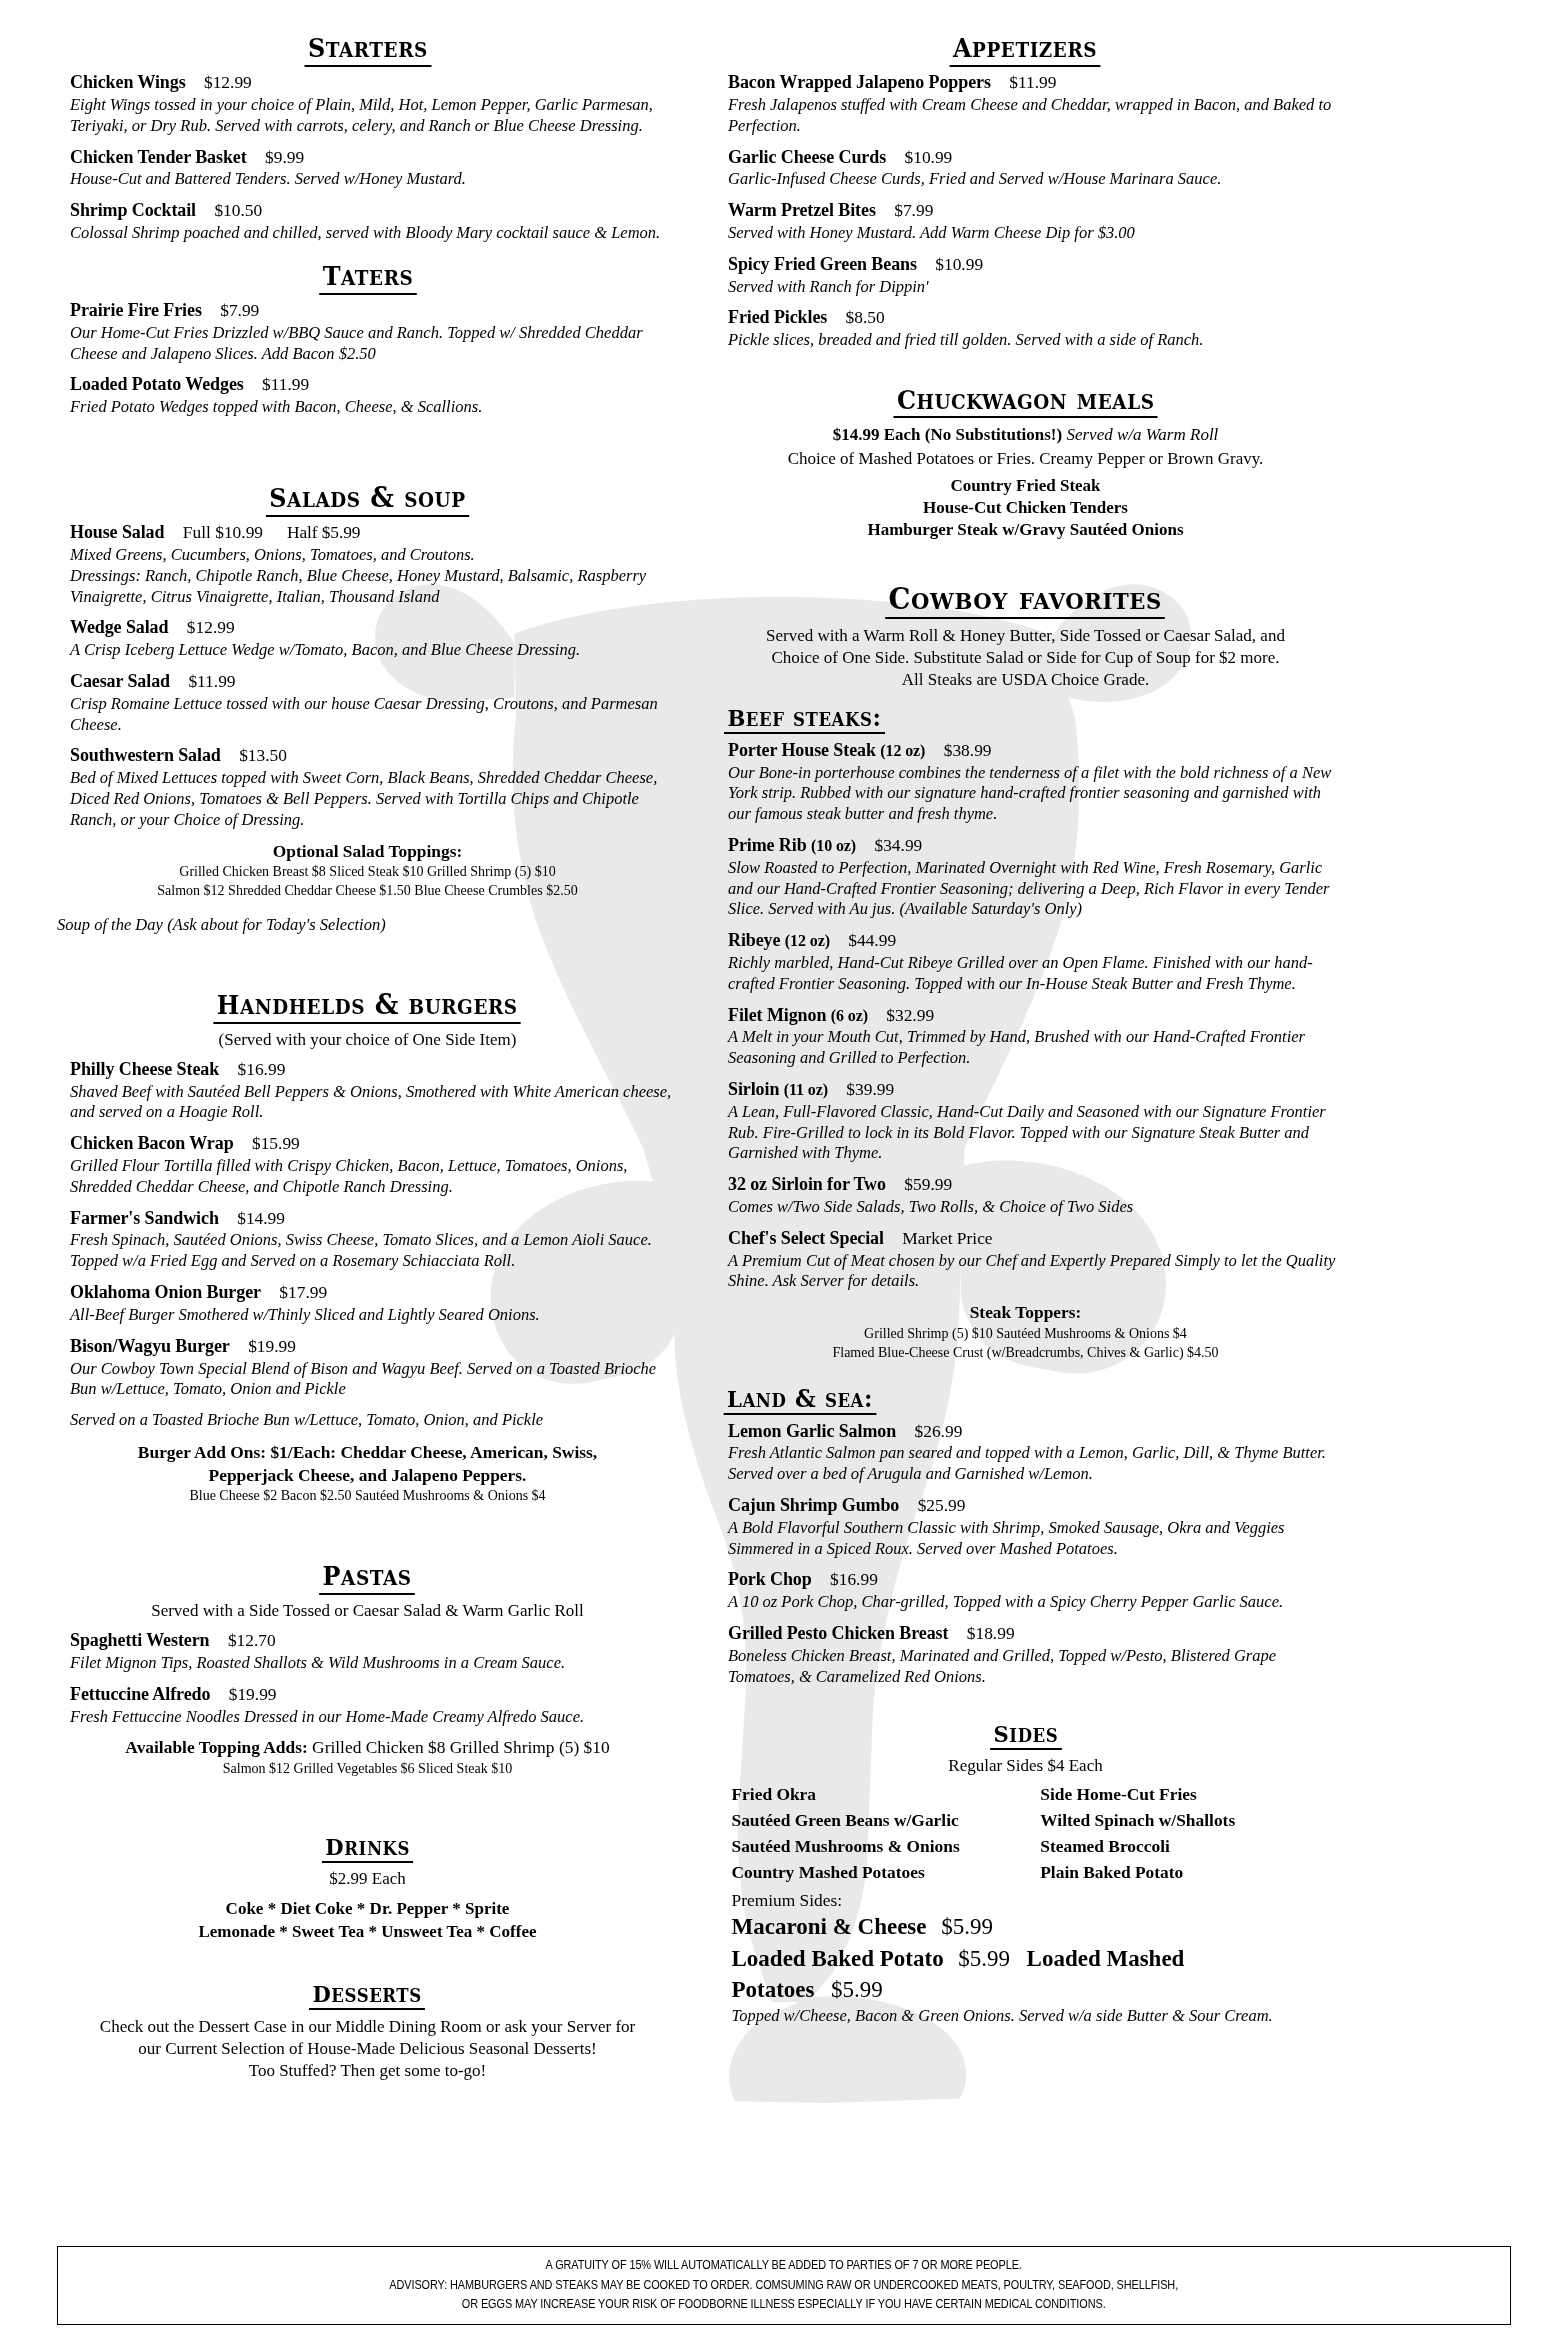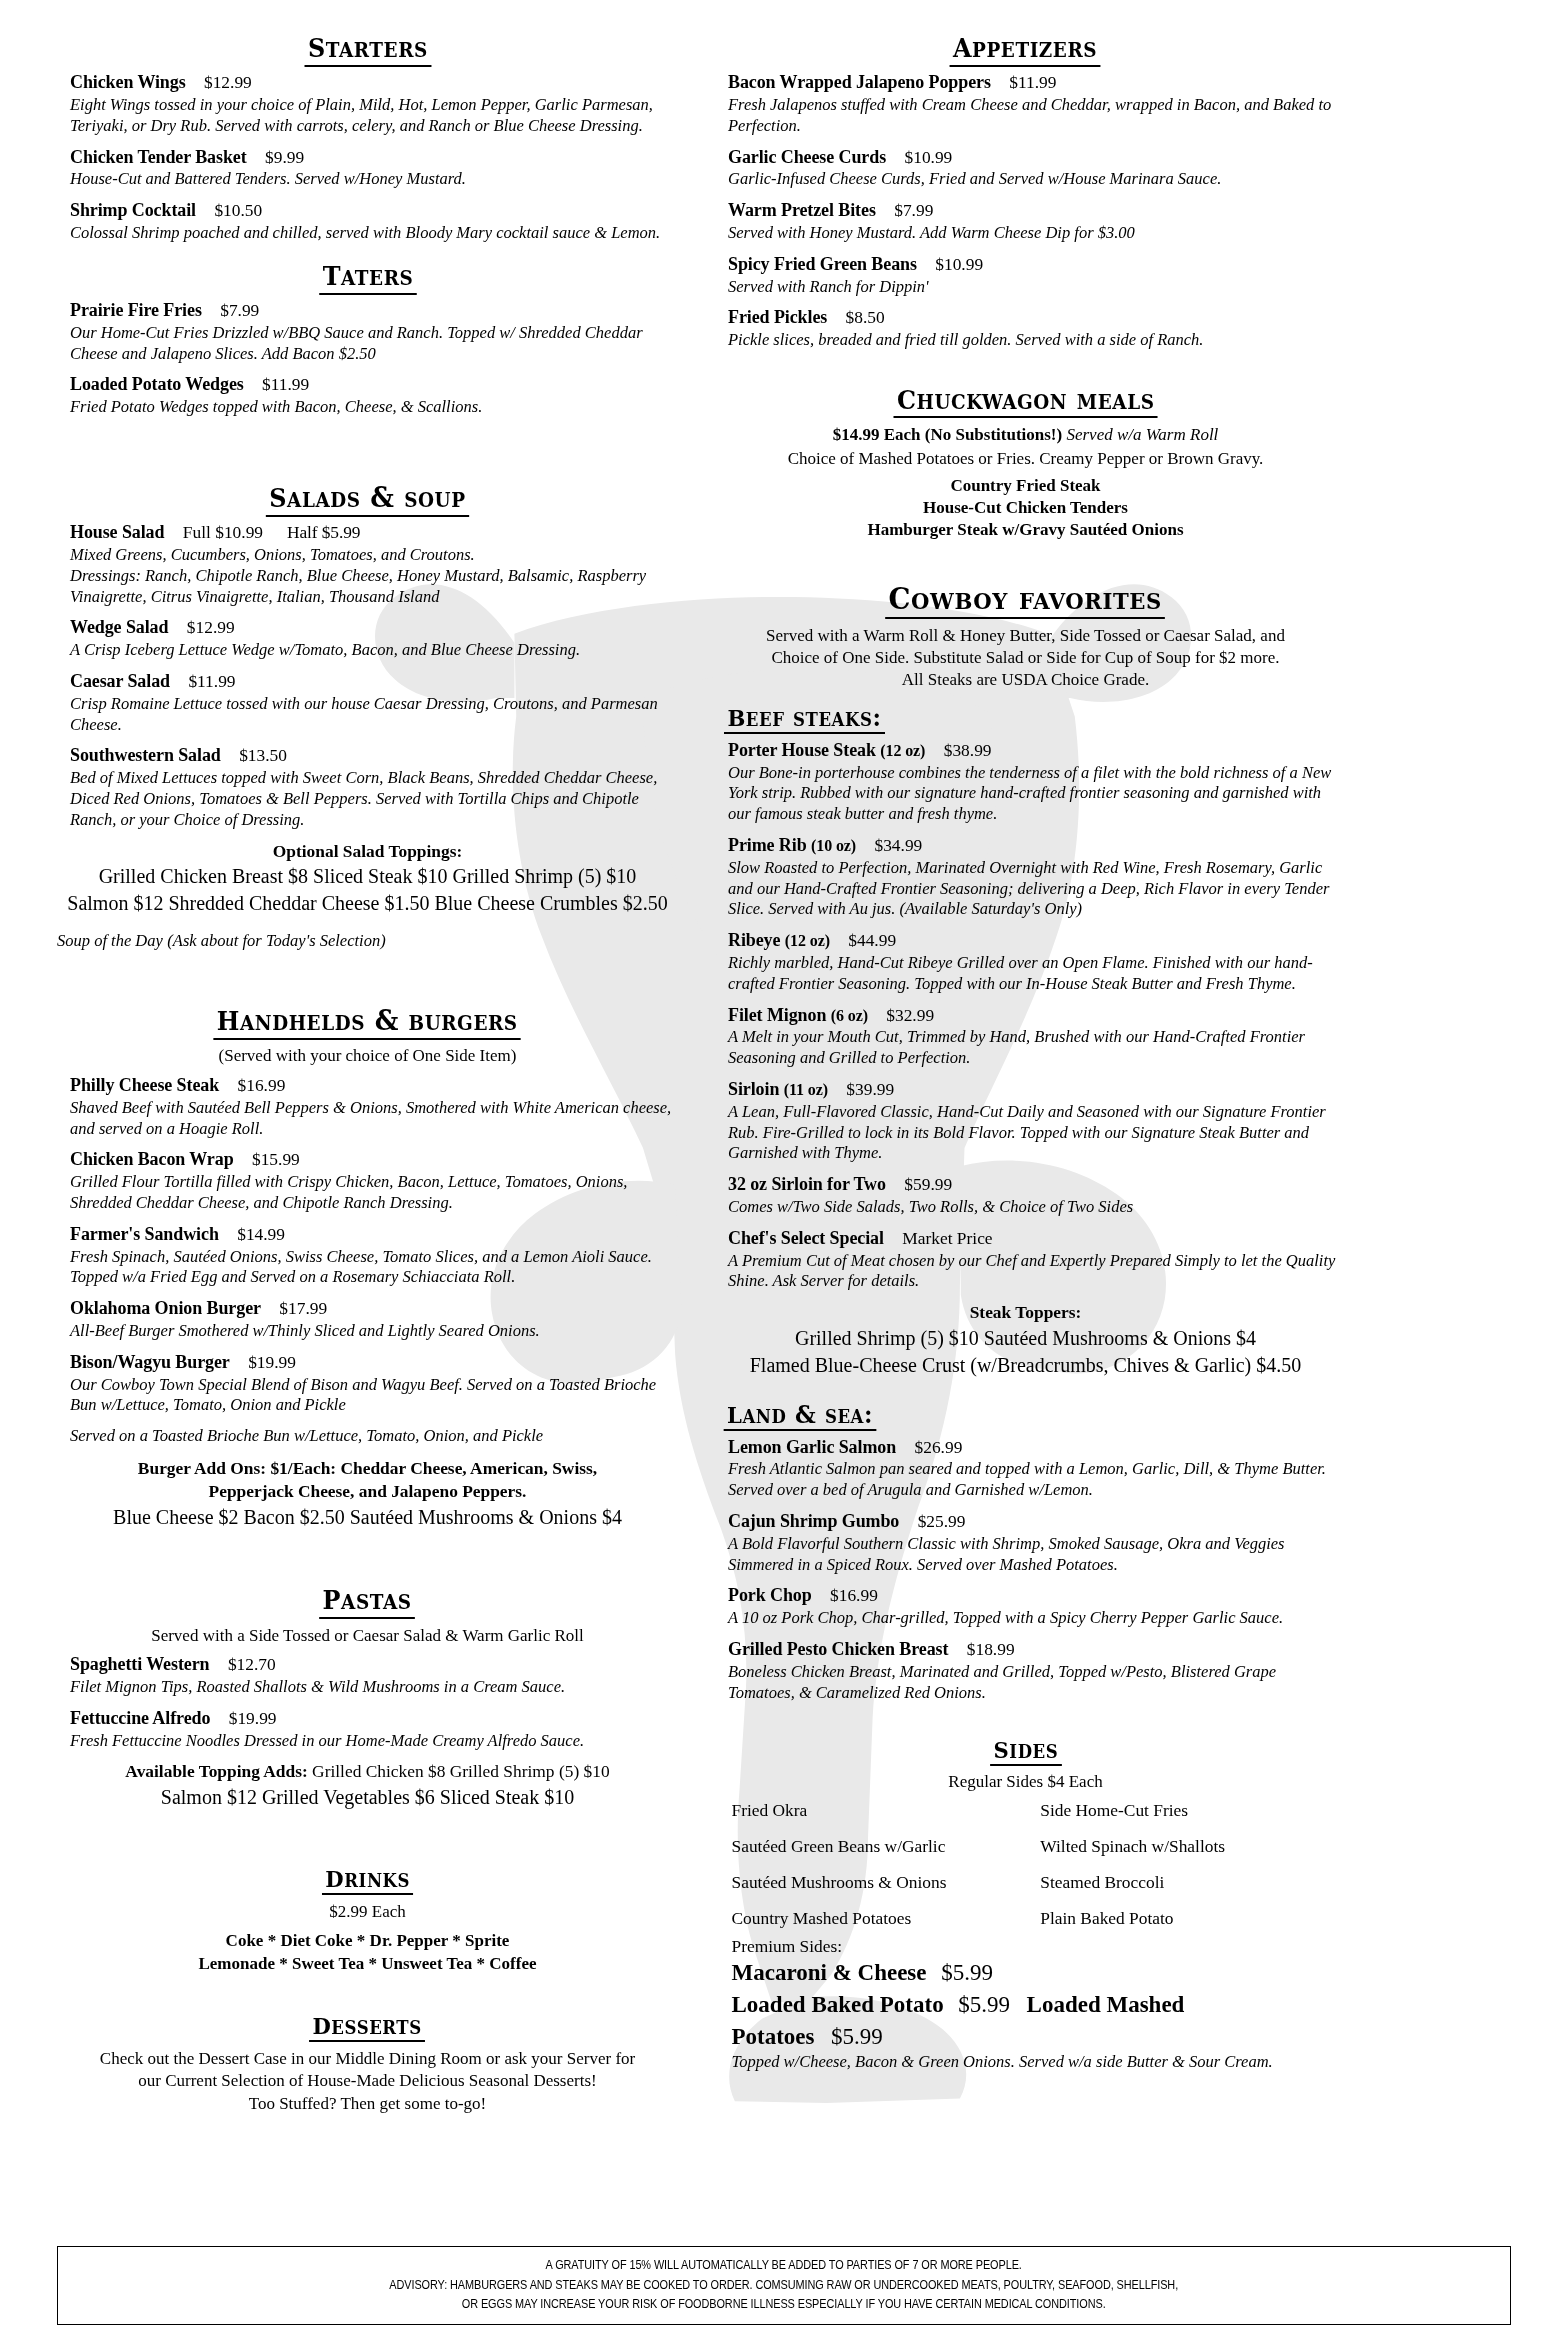--- a/index.html
+++ b/index.html
@@ -111,38 +111,38 @@
   .center-block.tight { margin:1.8px 0 7.3px 0; }
 
   .sub-head {
     text-align:center;
     font-weight:bold;
     font-size:17.4px;
     margin:7.3px 0 1.8px 0;
   }
   .sub-lines {
     text-align:center;
-    font-size:20px;
+    font-size:14px;
     line-height:1.34;
   }
 
   .soup-line {
     font-weight:bold;
     font-size:18px;
     margin-top:13px;
     padding-left:0;
   }
   .soup-line span { font-weight:normal; font-style:italic; font-size:16.5px; }
 
   
   .sides-grid {
     display:grid;
     grid-template-columns:1fr 1fr;
-    gap:12px 13px;
-    font-weight:normal;
+    gap:2px 13px;
+    font-weight:bold;
     font-size:17.4px;
     line-height:1.38;
     padding-left:16.5px;
     margin-top:1.8px;
   }
   .prem-label {
     font-size:17.4px;
     padding-left:16.5px;
     margin-top:6.4px;
   }

